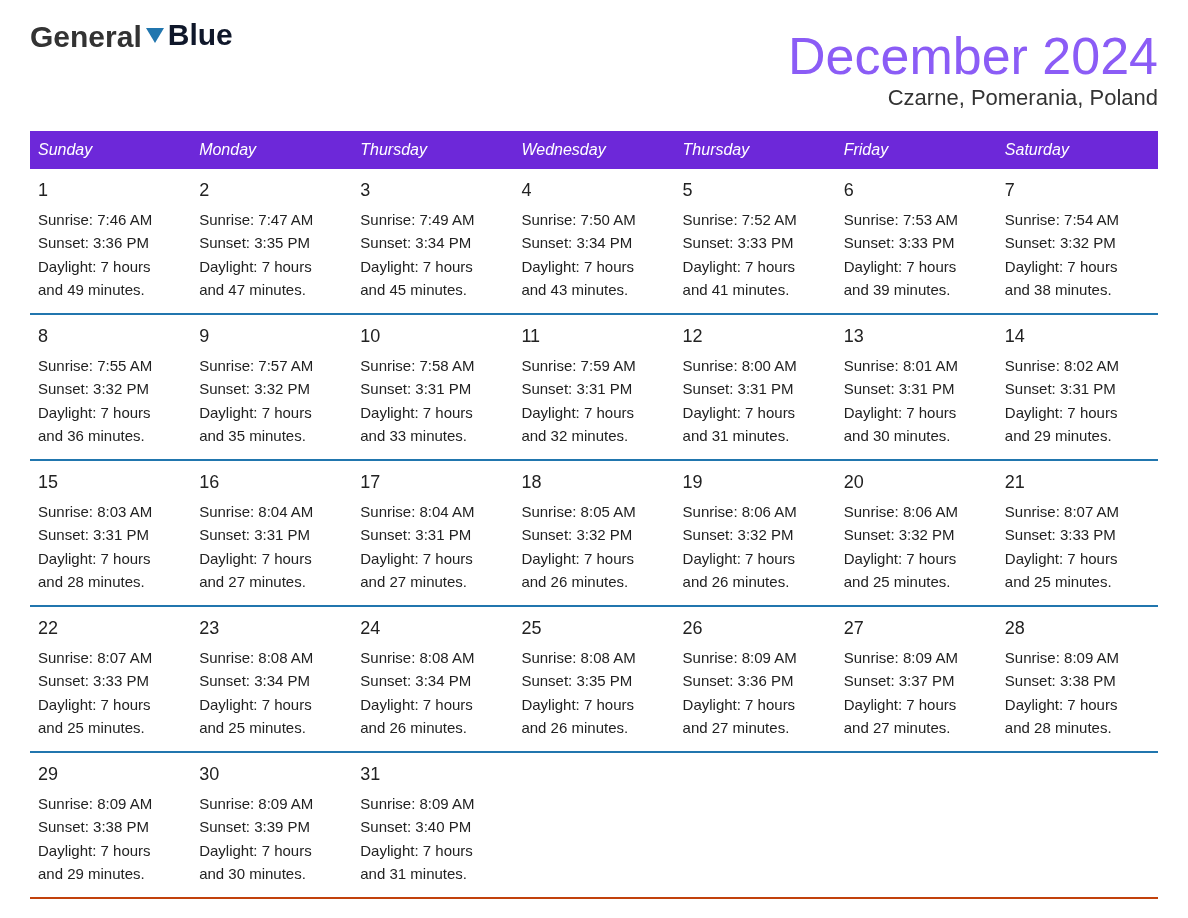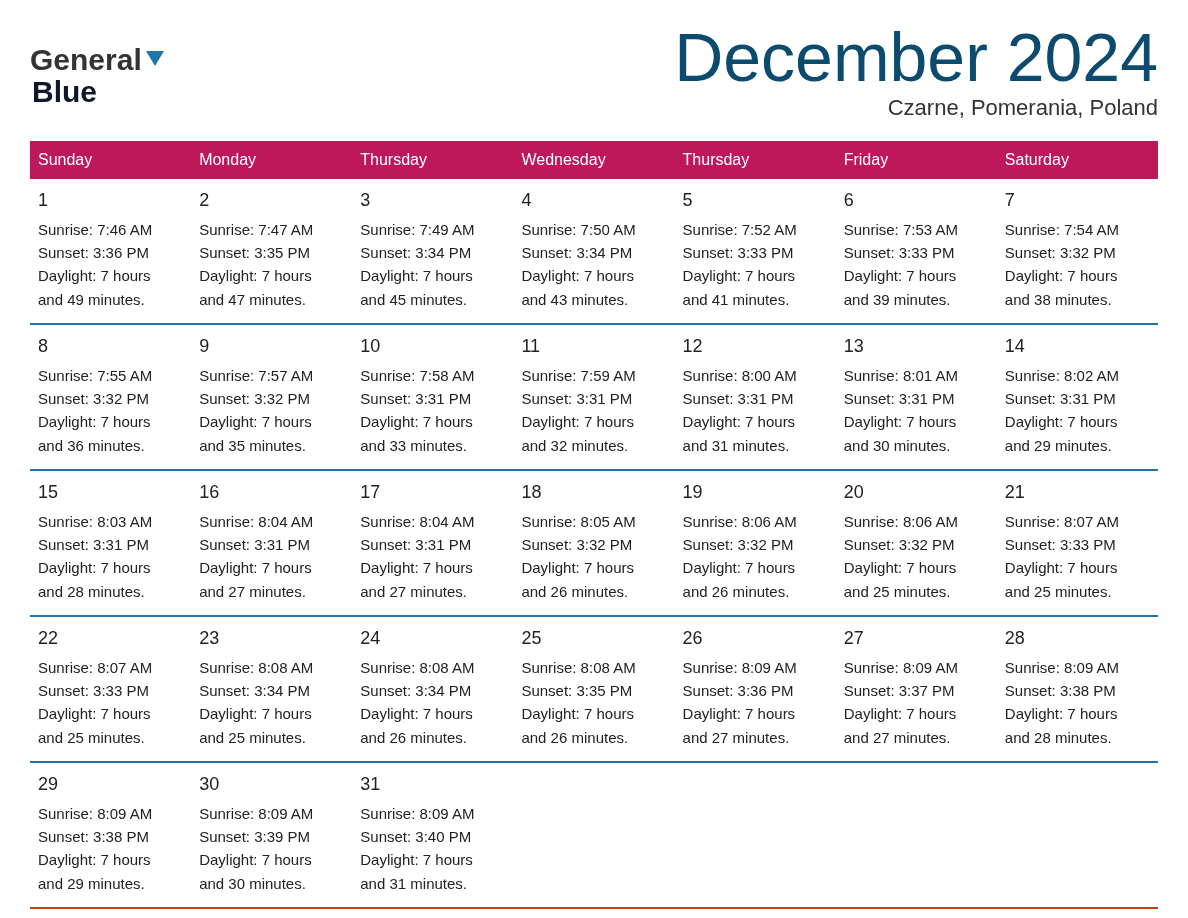--- a/index.html
+++ b/index.html
@@ -13,36 +13,38 @@
     .header {
       display: flex;
       justify-content: space-between;
       align-items: flex-start;
       margin-bottom: 20px;
     }
     .title-block {
       text-align: right;
     }
     .calendar-title {
-      font-size: 68px;
+      font-size: 52px;
       font-weight: normal;
-      color: #0c4a6e;
+      color: #8b5cf6;
       line-height: 1.1;
+      margin-top: 8px;
     }
     .calendar-subtitle {
       font-size: 22px;
       color: #333;
     }
     table {
       width: 100%;
       border-collapse: collapse;
       table-layout: fixed;
     }
     thead tr {
-      background-color: #be185d;
+      background-color: #6d28d9;
+      font-style: italic;
     }
     thead th {
       color: #fff;
       font-size: 16px;
       font-weight: normal;
       padding: 10px 8px;
       text-align: left;
       border: none;
     }
     tbody tr {
@@ -67,22 +69,21 @@
       line-height: 1.55;
       color: #222;
     }
     tbody tr:last-child {
       border-bottom: 2px solid #c2410c;
     }
 
     
     .logo-wrapper {
       display: flex;
-      flex-direction: column;
-      margin-top: 23px;
+      flex-direction: row;
     }
     .logo-row1 {
       display: flex;
       align-items: center;
     }
     .general-text {
       font-size: 30px;
       font-weight: bold;
       color: #333;
     }

